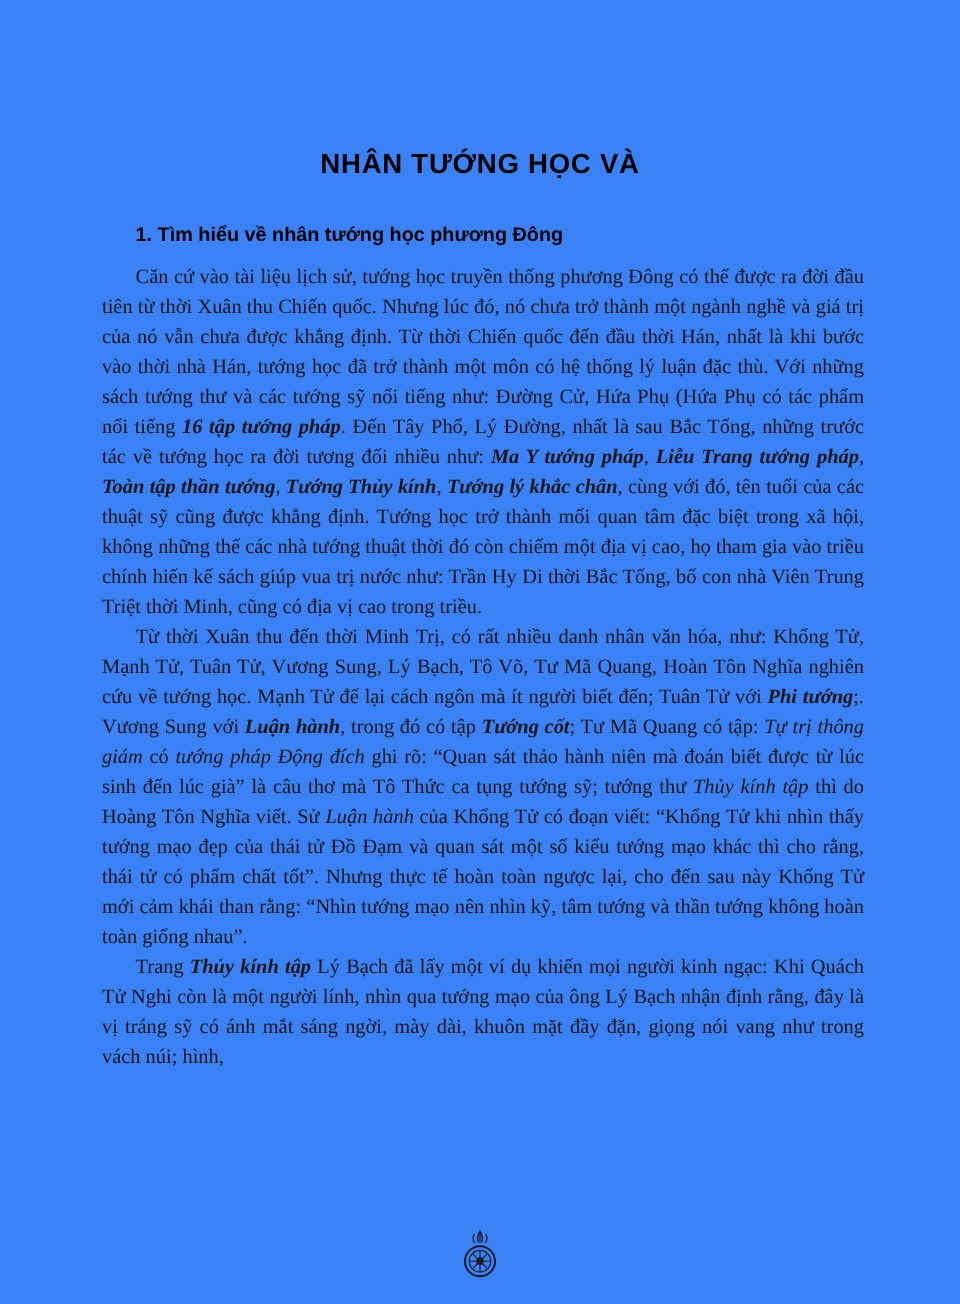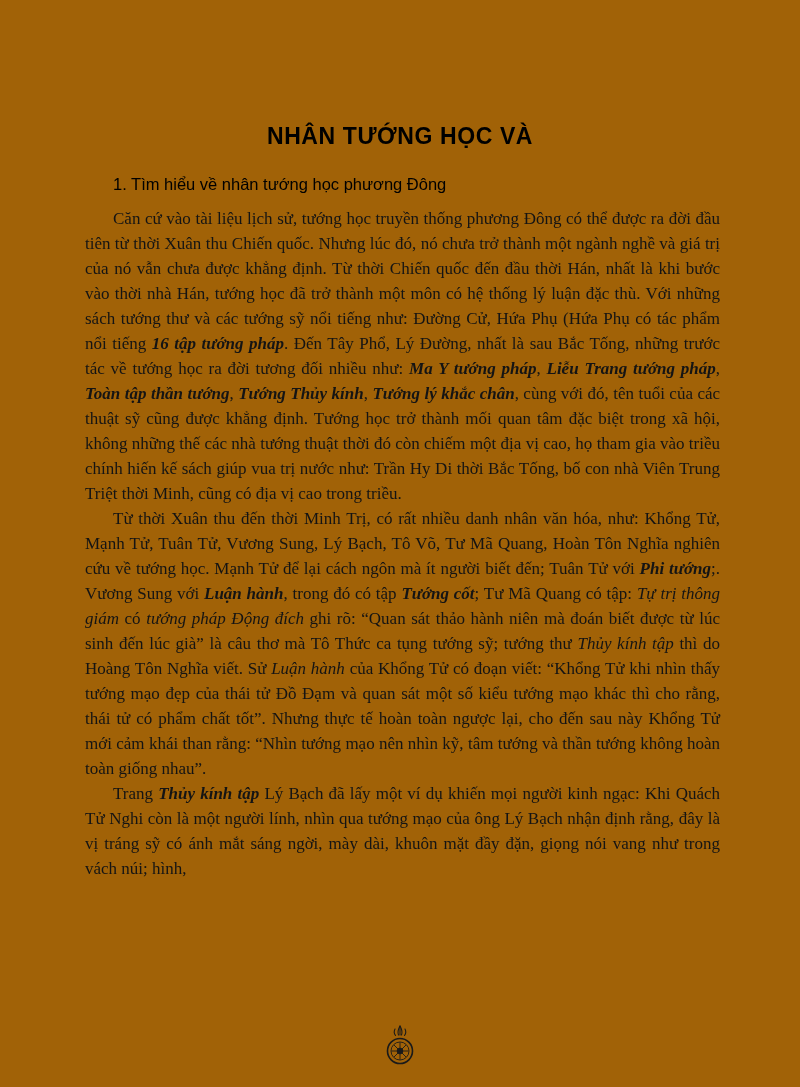--- a/index.html
+++ b/index.html
@@ -4,43 +4,43 @@
 <style>
   html, body {
     margin: 0;
     padding: 0;
     background: #ffffff;
   }
   .page {
     position: relative;
     width: 800px;
     height: 1087px;
-    background: #a16207;
+    background: #3b82f6;
     color: #141414;
     font-family: "Liberation Serif", serif;
     overflow: hidden;
   }
   .title {
     margin: 0;
     padding-top: 118px;
     text-align: center;
     font-family: "Liberation Sans", sans-serif;
     font-weight: 800;
     font-size: 23px;
     line-height: 37px;
     letter-spacing: 0.6px;
     color: #000000;
   }
   .title-line { display: block; }
   .section-heading {
     font-family: "Liberation Sans", sans-serif;
-    font-weight: normal;
+    font-weight: bold;
     font-size: 16.5px;
     color: #000000;
-    margin: 20px 80px 12px 113px;
+    margin: 32px 80px 12px 113px;
   }
   .paragraphs {
     margin: 0 80px 0 85px;
     font-size: 17px;
     line-height: 25px;
     text-align: justify;
     color: #141414;
   }
   .para {
     margin: 0;

